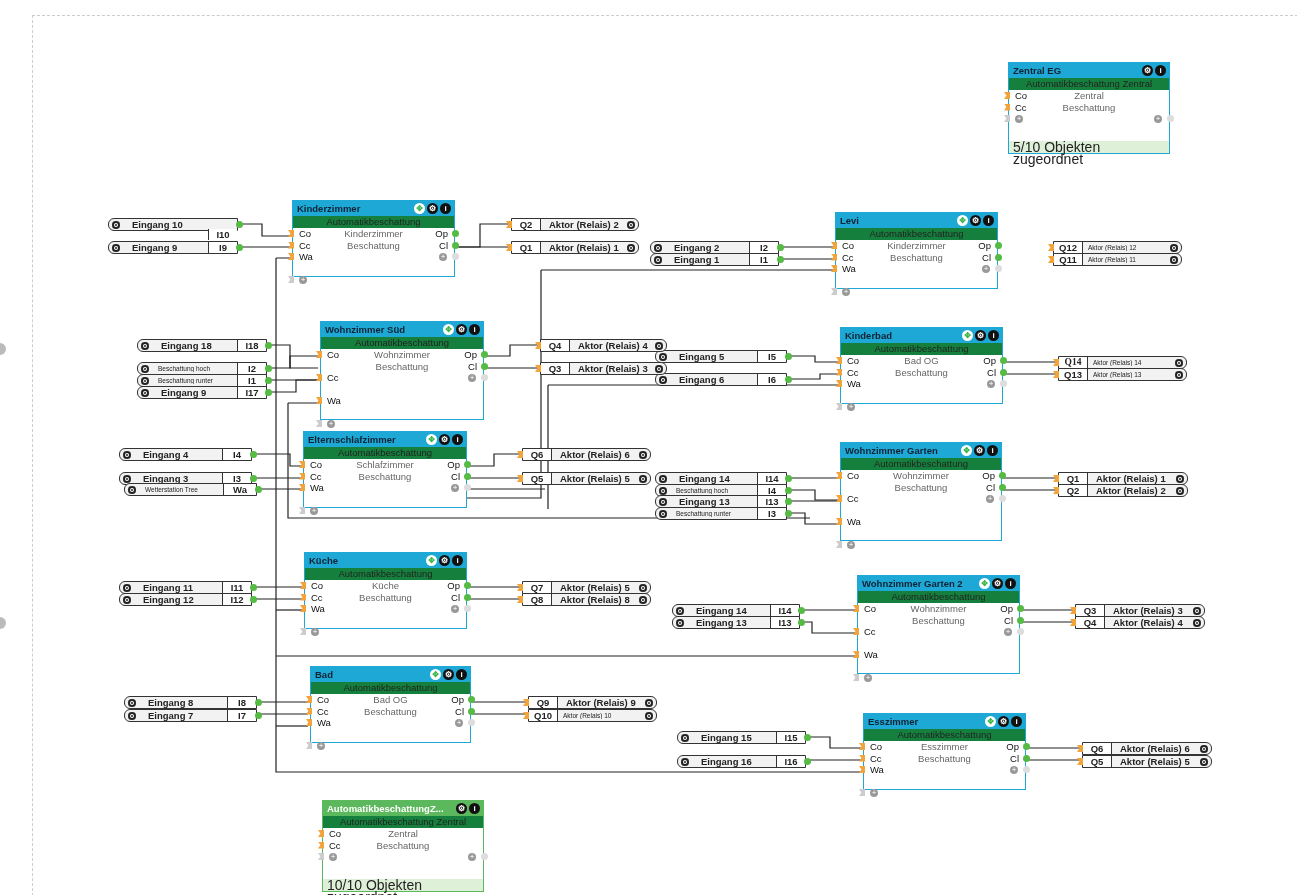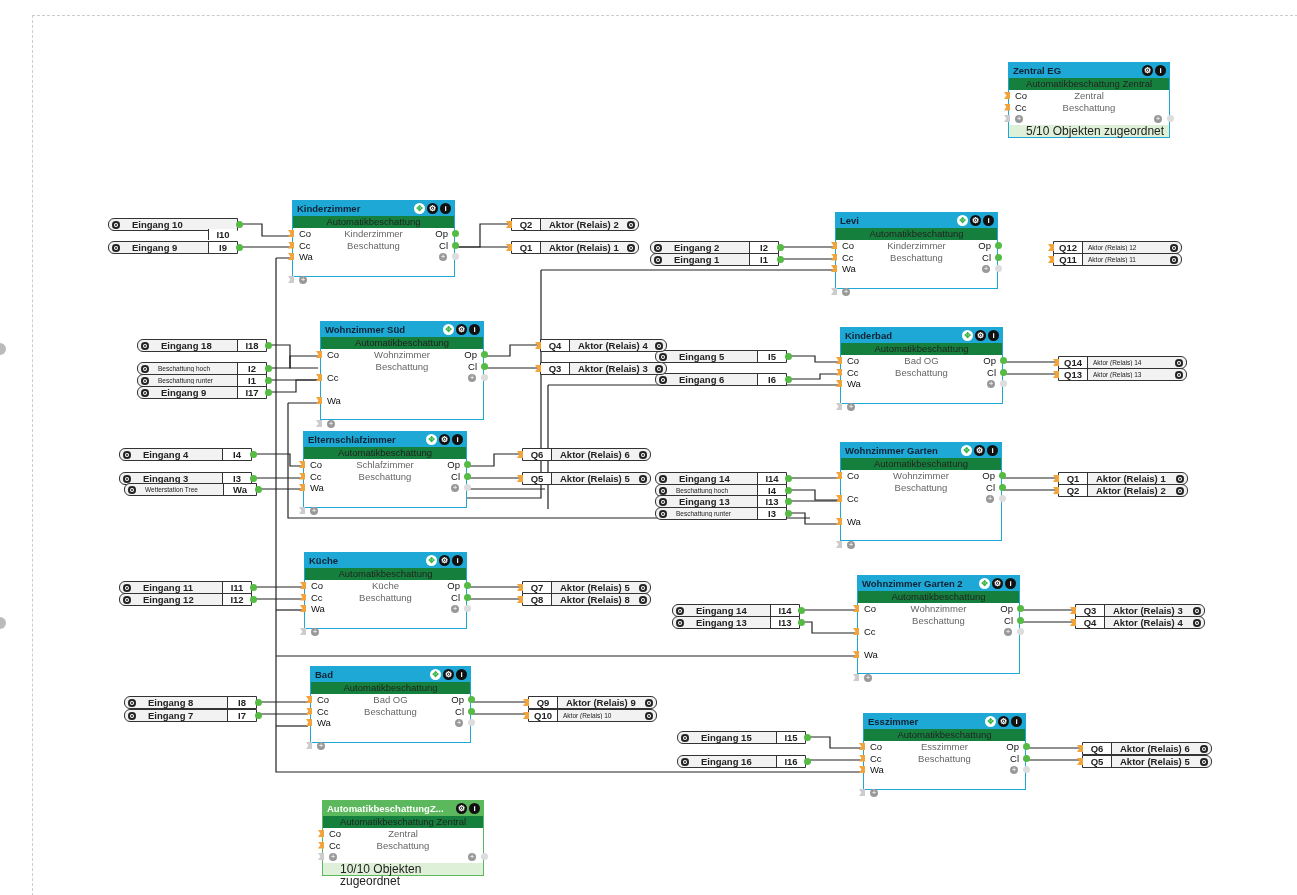--- a/index.html
+++ b/index.html
@@ -19,21 +19,21 @@
   .block .sub { background:#15803d; text-align:center; height:12px; line-height:12px; font-size:9.5px; color:#222; }
   .row { position:relative; height:11.5px; line-height:11.5px; }
   .row .pl { position:absolute; left:6px; }
   .row .pr { position:absolute; right:6px; }
   .row .mid { position:absolute; left:0; right:0; text-align:center; color:#666; }
   .pin-in { position:absolute; left:-5px; top:2px; width:6px; height:7px; background:#f2a33a; clip-path:polygon(0 0,100% 0,100% 100%,0 100%,40% 50%); }
   .pin-in.gray { background:#ccc; }
   .pin-out { position:absolute; right:-5px; top:2px; width:7px; height:7px; border-radius:50%; background:#55bb44; }
   .pin-out.gray { background:#ddd; }
   .plus { position:absolute; width:8px; height:8px; border-radius:50%; background:#999; color:#fff; font-size:8px; line-height:8px; text-align:center; top:2px; }
-  .footer { background:#dff0d8; height:12px; line-height:12px; padding-left:17px; font-size:12px; color:#222; }
+  .footer { background:#dff0d8; height:12px; line-height:12px; padding-left:4px; font-size:14px; color:#222;margin-top:16px; }
 
   .io { position:absolute; height:11px; border:1px solid #333; border-radius:6px 0 0 6px; background:#f2f2f2; font-size:9.5px; font-weight:bold; color:#222; display:flex; align-items:center; }
   .io.out { border-radius:0 6px 6px 0; }
   .io .gear { width:8px; height:8px; border-radius:50%; background:#222; margin-left:3px; margin-right:4px; flex:none; box-shadow:inset 0 0 0 2px #222, inset 0 0 0 3px #fff; }
   .io .name { flex:1; white-space:nowrap; overflow:hidden; padding-left:8px; }
   .io .name.small { font-size:6.5px; font-weight:normal; padding-left:5px; }
   .io .tag { border-left:1px solid #333; height:100%; text-align:center; background:#fff; flex:none; line-height:11px; }
   .io.out .tag { border-left:0; border-right:1px solid #333; }
   .io .dot { position:absolute; right:-6px; top:2px; width:7px; height:7px; border-radius:50%; background:#55bb44; }
   .io.out .dot { left:-6px; right:auto; width:6px; height:7px; border-radius:0; background:#f2a33a; clip-path:polygon(0 0,100% 0,100% 100%,0 100%,40% 50%); }
@@ -667,21 +667,21 @@
       <span class="gear"></span>
     </div>
     <div class="io out" style="left: 540px; top: 362px; width: 125px;">
       <span class="dot"></span>
       <span class="tag" style="width: 28px;">Q3</span>
       <span class="name">Aktor (Relais) 3</span>
       <span class="gear"></span>
     </div>
     <div class="io out" style="left: 1058px; top: 356px; width: 127px;">
       <span class="dot"></span>
-      <span class="tag" style="width: 28px;">Q14</span>
+      <span class="tag" style="width: 28px; font-family: Liberation Serif, serif;">Q14</span>
       <span class="name small">Aktor (Relais) 14</span>
       <span class="gear"></span>
     </div>
     <div class="io out" style="left: 1058px; top: 368px; width: 127px;">
       <span class="dot"></span>
       <span class="tag" style="width: 28px;">Q13</span>
       <span class="name small">Aktor (Relais) 13</span>
       <span class="gear"></span>
     </div>
     <div class="io out" style="left: 522px; top: 448px; width: 127px;">

